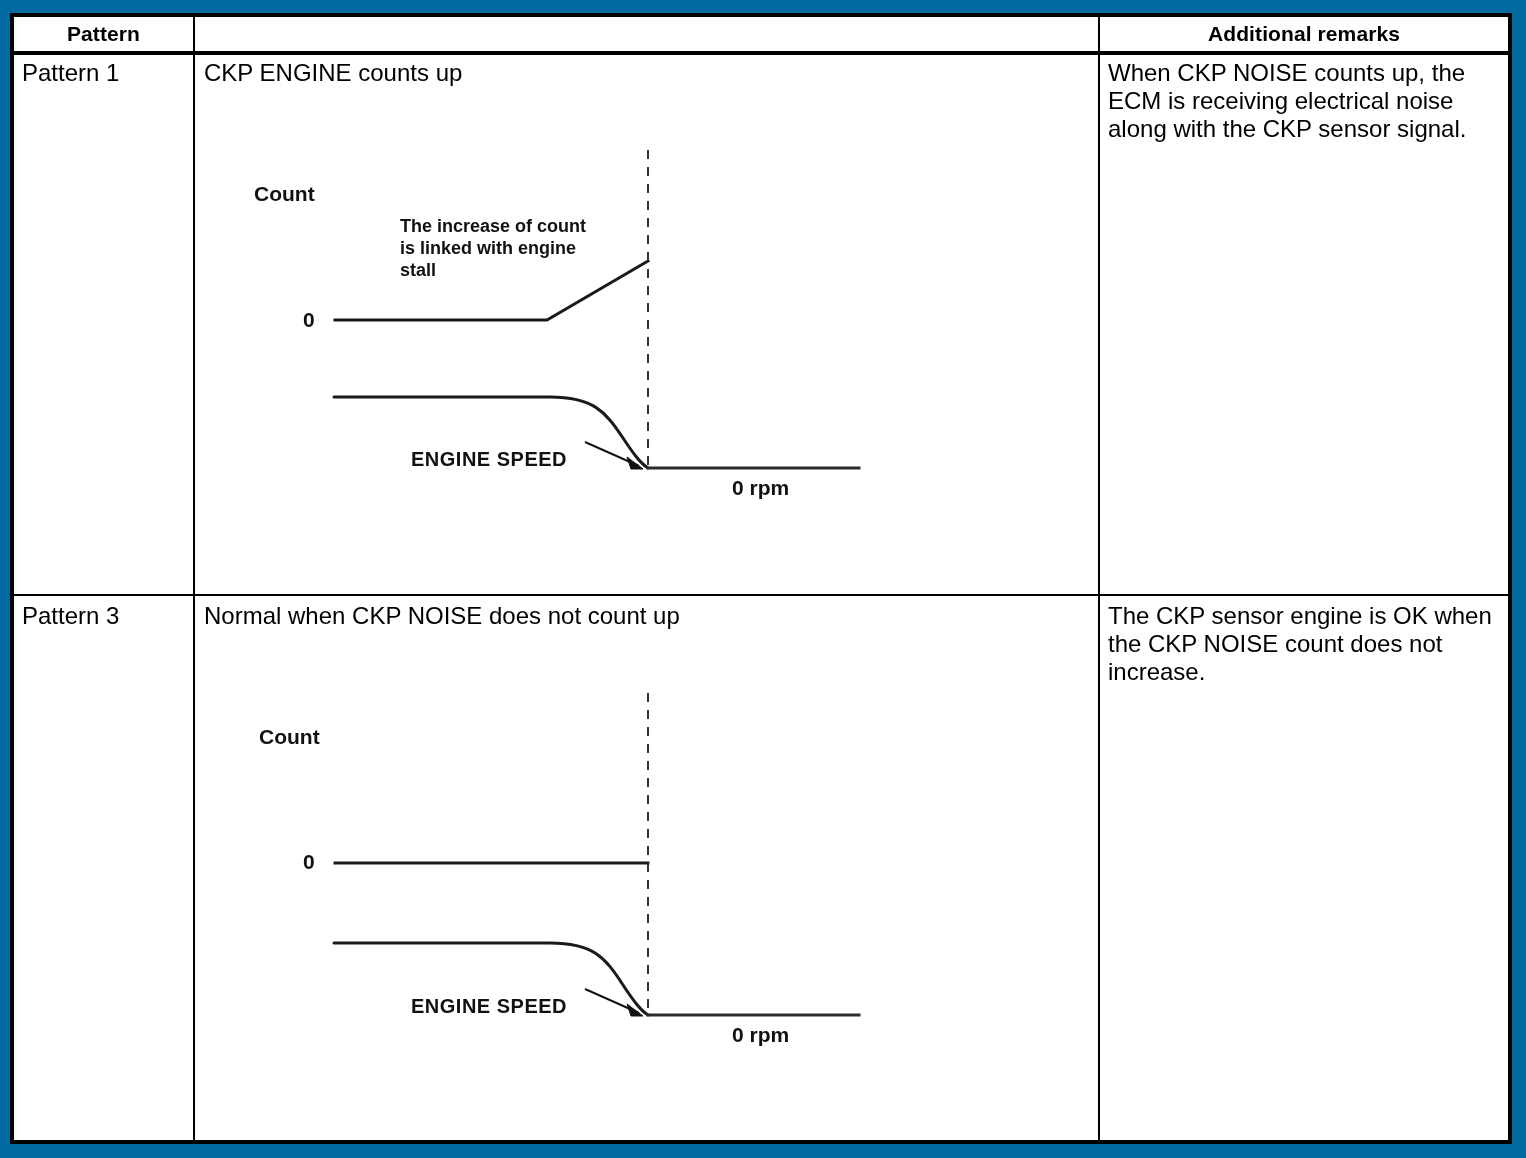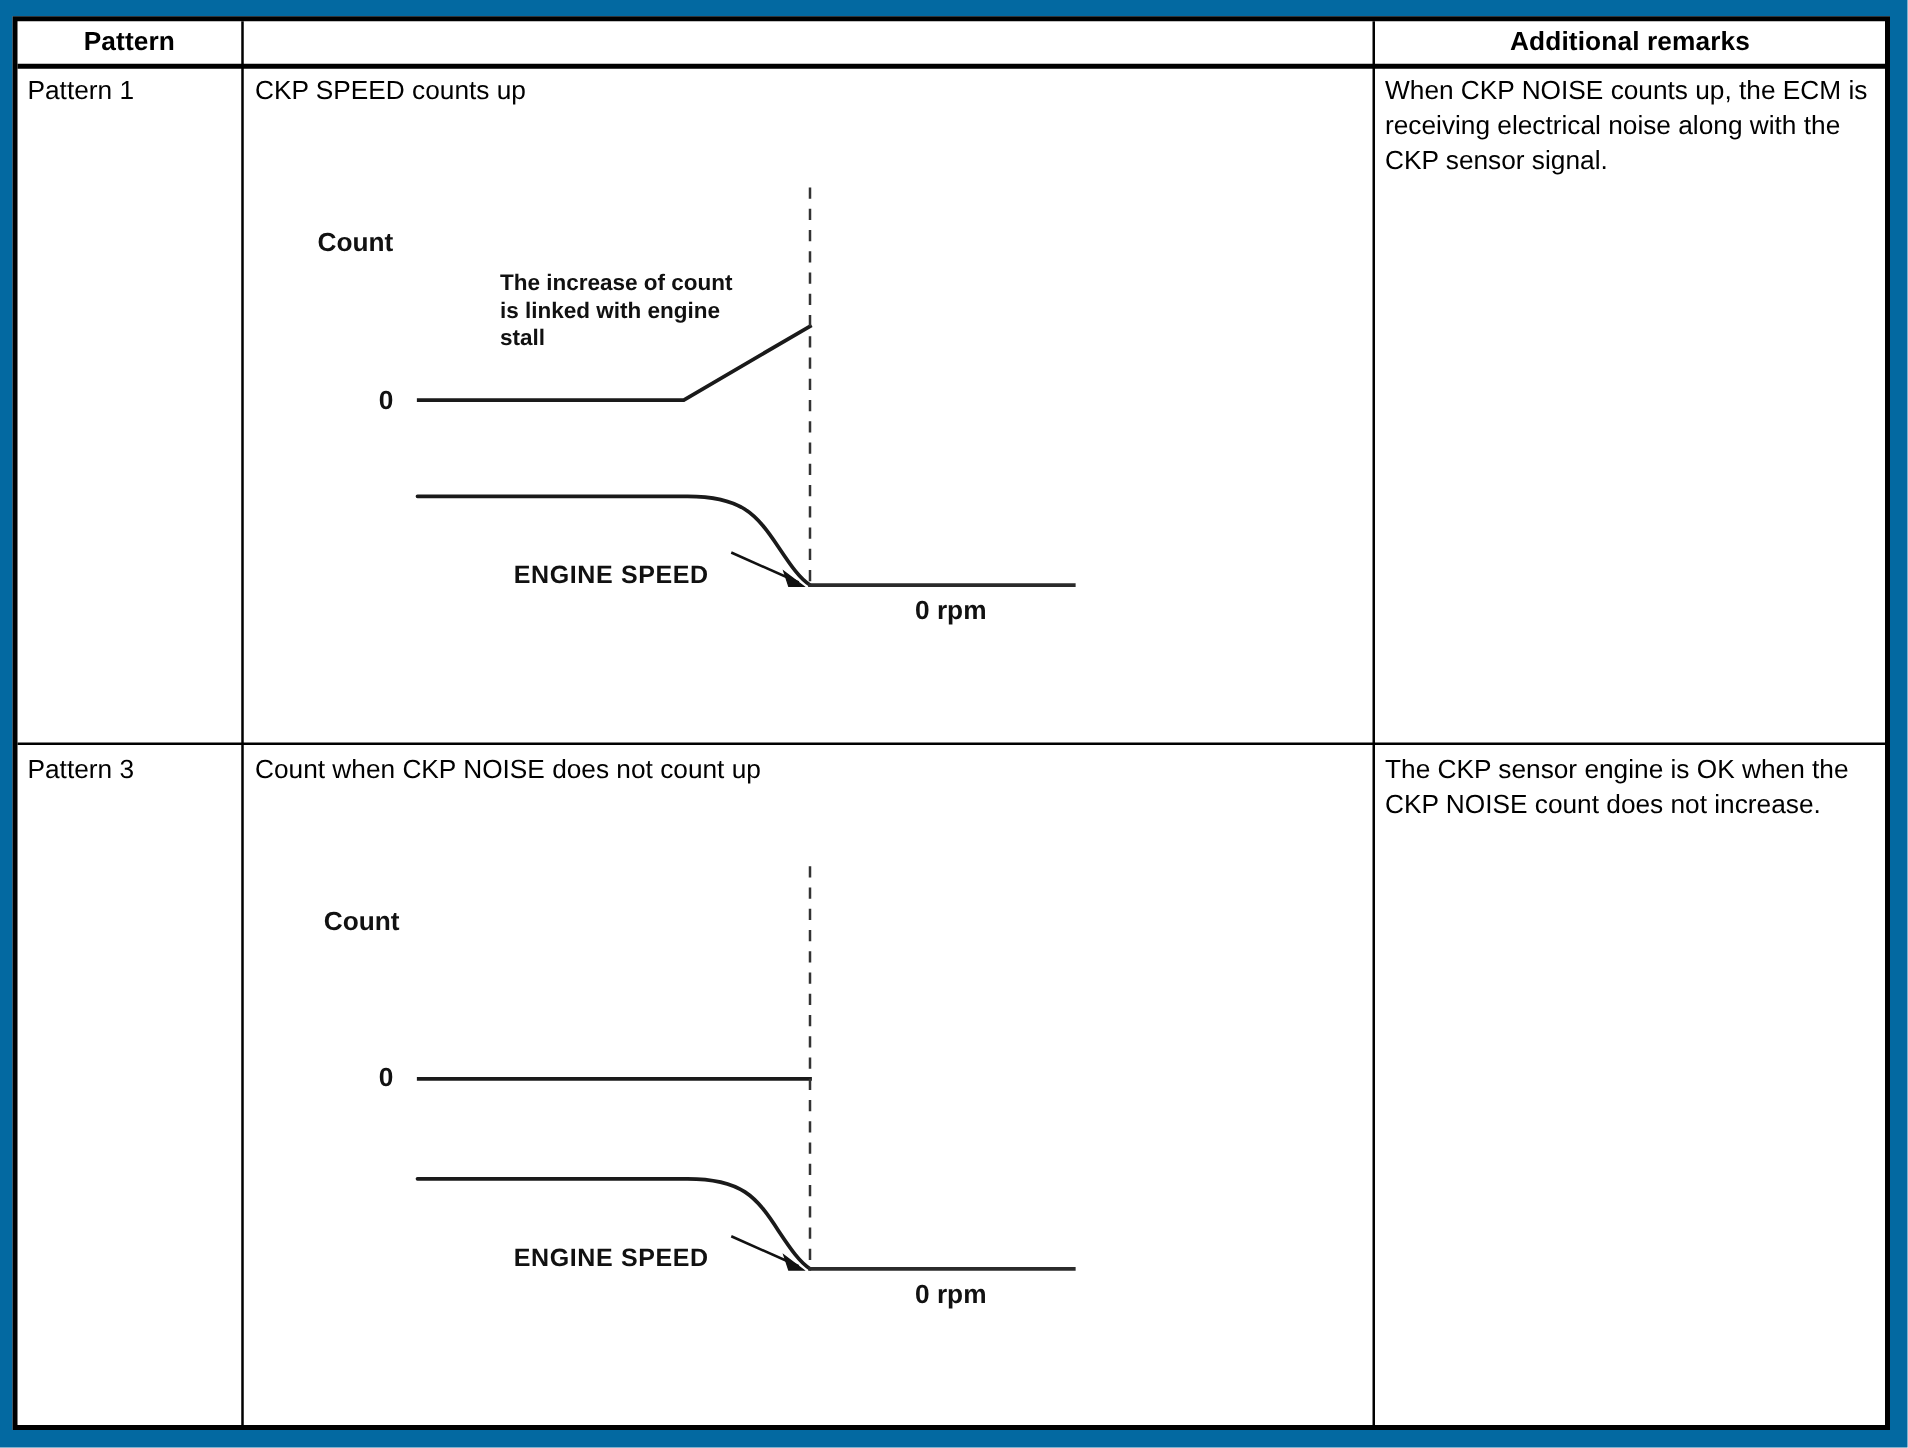--- a/index.html
+++ b/index.html
@@ -68,21 +68,21 @@
     font-weight: bold;
     letter-spacing: .1px;
   }
   .hcell-pattern  { left: 0px;    width: 179px; }
   .hcell-symptom  { left: 181px;  width: 903px; }
   .hcell-remarks  { left: 1086px; width: 408px; border-radius: 14px; }
 
   
   .bcell {
     position: absolute;
-    font-size: 21px;
+    font-size: 24px;
     line-height: 28px;
   }
   .cell-pattern-label { left: 8px; width: 165px; }
   .cell-symptom-label { left: 190px; width: 880px; }
   .cell-remarks-text  { left: 1094px; width: 394px; }
 
   .row1 .cell-pattern-label,
   .row1 .cell-symptom-label,
   .row1 .cell-remarks-text { top: 42px; }
 
@@ -114,21 +114,21 @@
     <div class="hdiv hdiv-head"></div>
     <div class="hdiv hdiv-rows"></div>
 
     <div class="hcell hcell-pattern">Pattern</div>
     <div class="hcell hcell-remarks">Additional remarks</div>
 
     <div class="row1">
 
       <div class="bcell cell-pattern-label">Pattern 1</div>
 
-      <div class="bcell cell-symptom-label">CKP SPEED counts up</div>
+      <div class="bcell cell-symptom-label">CKP ENGINE counts up</div>
 
       <div class="bcell cell-remarks-text">When CKP NOISE counts up, the ECM is receiving electrical noise along with the CKP sensor signal.</div>
 
       <div class="chart chart-1">
         <svg width="903" height="470" viewBox="0 0 903 470" xmlns="http://www.w3.org/2000/svg">
 
           <text x="59" y="108" font-family="'Liberation Sans', sans-serif" font-size="21" font-weight="bold" fill="#111">Count</text>
 
           <text x="205" y="139" font-family="'Liberation Sans', sans-serif" font-size="18" font-weight="bold" fill="#111">The increase of count</text>
           <text x="205" y="161" font-family="'Liberation Sans', sans-serif" font-size="18" font-weight="bold" fill="#111">is linked with engine</text>
@@ -150,21 +150,21 @@
 
           <text x="537" y="402" font-family="'Liberation Sans', sans-serif" font-size="21" font-weight="bold" fill="#111">0 rpm</text>
         </svg>
       </div>
     </div>
 
     <div class="row2">
 
       <div class="bcell cell-pattern-label">Pattern 3</div>
 
-      <div class="bcell cell-symptom-label">Count when CKP NOISE does not count up</div>
+      <div class="bcell cell-symptom-label">Normal when CKP NOISE does not count up</div>
 
       <div class="bcell cell-remarks-text">The CKP sensor engine is OK when the CKP NOISE count does not increase.</div>
 
       <div class="chart chart-2">
         <svg width="903" height="470" viewBox="0 0 903 470" xmlns="http://www.w3.org/2000/svg">
 
           <text x="64" y="107" font-family="'Liberation Sans', sans-serif" font-size="21" font-weight="bold" fill="#111">Count</text>
 
           <text x="108" y="232" font-family="'Liberation Sans', sans-serif" font-size="21" font-weight="bold" fill="#111">0</text>
 

